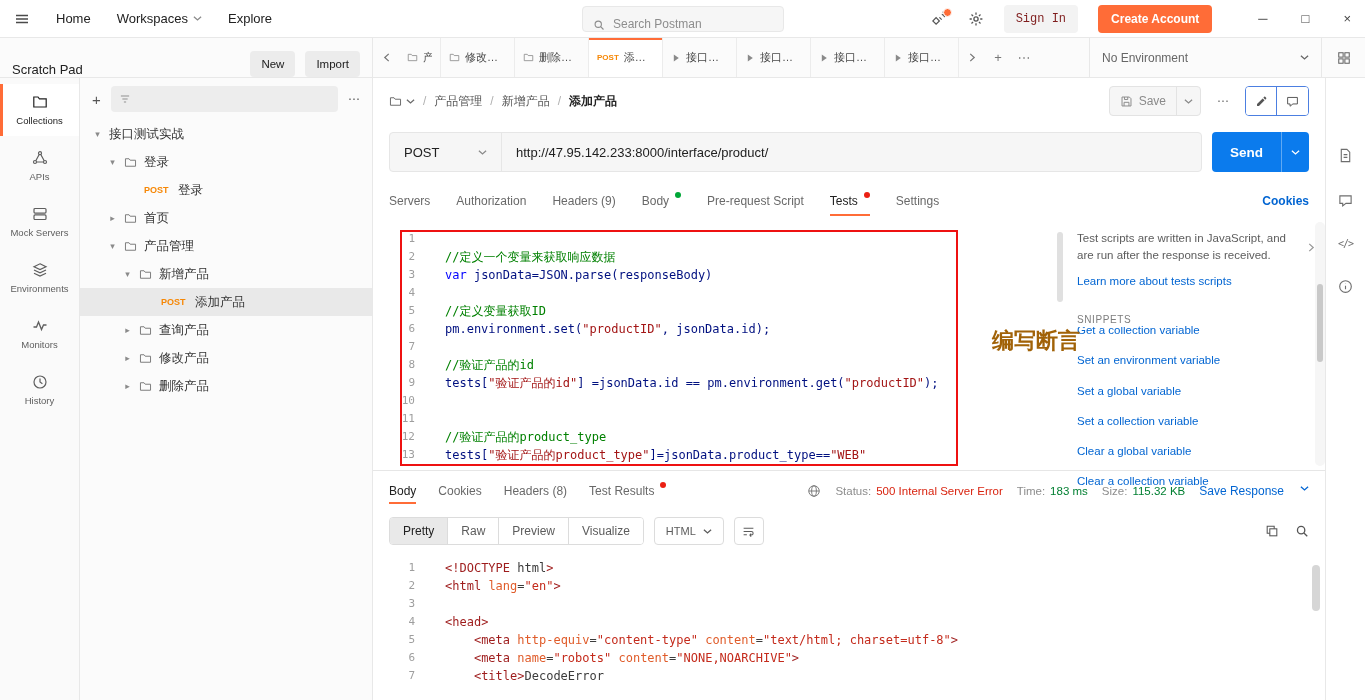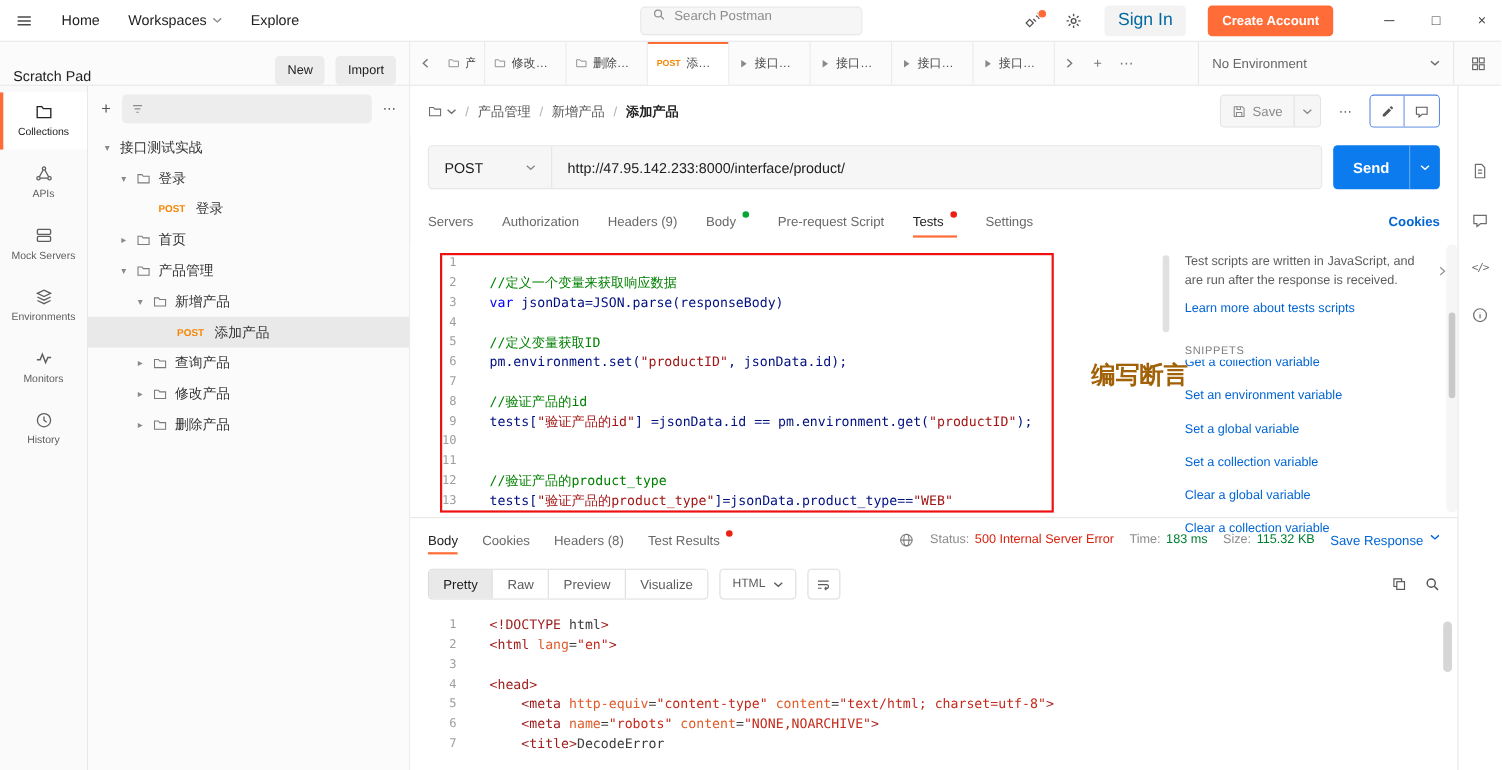--- a/index.html
+++ b/index.html
@@ -10,25 +10,25 @@
 .ic9{width:9px;height:9px}.ic10{width:10px;height:10px}.ic11{width:11px;height:11px}.ic12{width:12px;height:12px}
 .ic13{width:13px;height:13px}.ic14{width:14px;height:14px}.ic15{width:15px;height:15px}.ic16{width:16px;height:16px}
 .dim{color:#8a8a8a}
 
 
 .topbar{position:absolute;left:0;top:0;width:100%;height:38px;background:#fff;border-bottom:1px solid #e8e8e8;display:flex;align-items:center;padding:0 14px;z-index:10}
 .topbar-left{display:flex;align-items:center;gap:26px}
 .hamburger{color:#4a4a4a;cursor:pointer}
 .topnav{display:flex;gap:26px}
 .topnav-item{font-size:13px;color:#212121;display:flex;align-items:center;gap:5px;cursor:pointer}
-.search-box{position:absolute;left:582px;top:6px;width:202px;height:26px;background:#f6f6f6;border:1px solid #e8e8e8;border-radius:4px;display:flex;align-items:flex-start;gap:8px;padding:0 10px;color:#8d8d8d;font-size:12px;cursor:text}
+.search-box{position:absolute;left:582px;top:6px;width:202px;height:26px;background:#f6f6f6;border:1px solid #e8e8e8;border-radius:4px;display:flex;align-items:flex-end;gap:8px;padding:0 10px;color:#8d8d8d;font-size:12px;cursor:text}
 .topbar-right{margin-left:auto;display:flex;align-items:center;gap:20px}
 .tb-ic{color:#555;position:relative;cursor:pointer}
 .tb-ic.notif::after{content:'';position:absolute;top:-3px;right:-4px;width:7px;height:7px;border-radius:50%;background:var(--brand,#ff6c37);border:1px solid #fff}
-.signin-btn{height:28px;padding:0 12px;background:#f3f3f3;border:none;border-radius:4px;font-size:16px;font-family:Liberation Sans, sans-serif;color:#0369a1;cursor:pointer}
+.signin-btn{height:28px;padding:0 12px;background:#f3f3f3;border:none;border-radius:4px;font-size:12px;font-family:Liberation Mono, monospace;color:#7f1d1d;cursor:pointer}
 .create-btn{height:28px;padding:0 13px;background:var(--brand,#ff6c37);border:none;border-radius:4px;font-size:12px;font-weight:bold;font-family:inherit;color:#fff;cursor:pointer}
 .win-group{display:flex;gap:34px;margin-left:26px;color:#444;font-size:13px}
 .win-group span{cursor:pointer}
 
 
 .subheader{position:absolute;top:38px;left:0;width:100%;height:40px;display:flex;z-index:9}
 .ws-header{width:373px;flex:none;background:#fbfbfb;border-right:1px solid #e8e8e8;border-bottom:1px solid #e8e8e8;display:flex;align-items:flex-end;gap:10px;padding:0 12px}
 .ws-title{font-size:13px;color:#212121;margin-right:auto}
 .ws-btn{height:26px;padding:0 11px;background:#ececec;border:none;border-rad ius:4px;border-radius:4px;font-size:11.5px;font-family:inherit;color:#212121;cursor:pointer}
 .tabstrip{flex:1;background:#fbfbfb;border-bottom:1px solid #e8e8e8;display:flex;align-items:stretch;min-width:0}
@@ -125,21 +125,21 @@
 .resp-tabs-ct{display:flex;gap:22px;align-items:stretch}
 .resp-tab{display:flex;align-items:center;gap:4px;position:relative;cursor:pointer;white-space:nowrap}
 .resp-tab.active{color:#212121}
 .resp-tab.active::after{content:'';position:absolute;left:0;right:0;bottom:7px;height:2px;background:var(--brand,#ff6c37)}
 .resp-meta{margin-left:auto;display:flex;align-items:center;gap:14px;font-size:11.5px}
 .meta-group{display:flex;gap:5px;align-items:flex-end;white-space:nowrap}
 .meta-label{color:#8d8d8d}
 .meta-val.err{color:var(--err,#d9230f)}
 .meta-val.ok{color:var(--ok,#007f31)}
 .globe-ic{color:#7a7a7a;cursor:pointer}
-.save-resp{display:flex;align-items:flex-start;gap:6px;color:var(--blue,#0265d2);font-size:12px;cursor:pointer;white-space:nowrap}
+.save-resp{display:flex;align-items:flex-start;gap:16px;color:var(--blue,#0265d2);font-size:12px;cursor:pointer;white-space:nowrap}
 .view-bar{height:40px;display:flex;align-items:center;gap:10px;padding:0 16px}
 .seg{display:flex;height:28px;border:1px solid #dcdcdc;border-radius:4px;overflow:hidden}
 .seg-item{display:flex;align-items:center;padding:0 13px;font-size:12px;color:#5c5c5c;border-right:1px solid #dcdcdc;cursor:pointer;background:#fff}
 .seg-item:last-child{border-right:none}
 .seg-item.active{background:#e9e9e9;color:#212121}
 .fmt-btn{height:28px;display:flex;align-items:center;gap:7px;padding:0 11px;border:1px solid #dcdcdc;border-radius:4px;font-size:11px;color:#5c5c5c;cursor:pointer}
 .wrap-btn{width:30px;height:28px;display:flex;align-items:center;justify-content:center;border:1px solid #dcdcdc;border-radius:4px;color:#5c5c5c;cursor:pointer}
 .view-right{margin-left:auto;display:flex;gap:16px;color:#555}
 .view-right .ic{cursor:pointer}
 .resp-code{padding:8px 0 0 14px}

